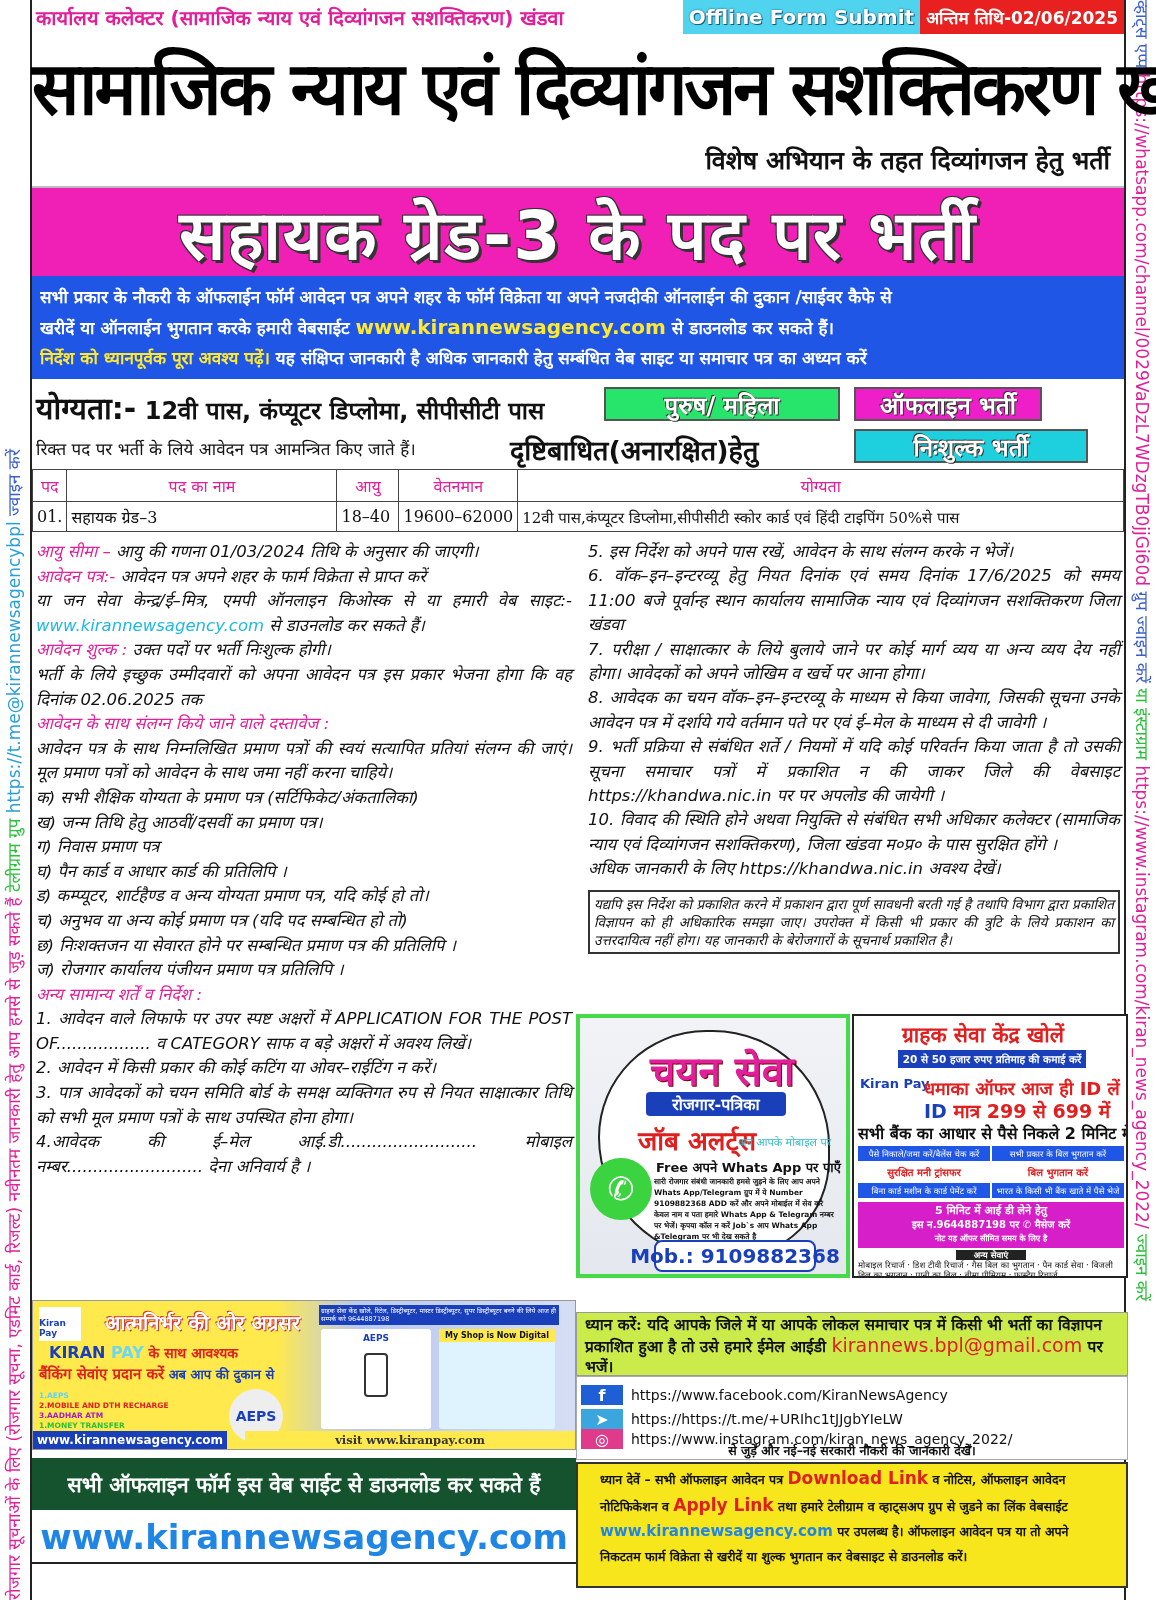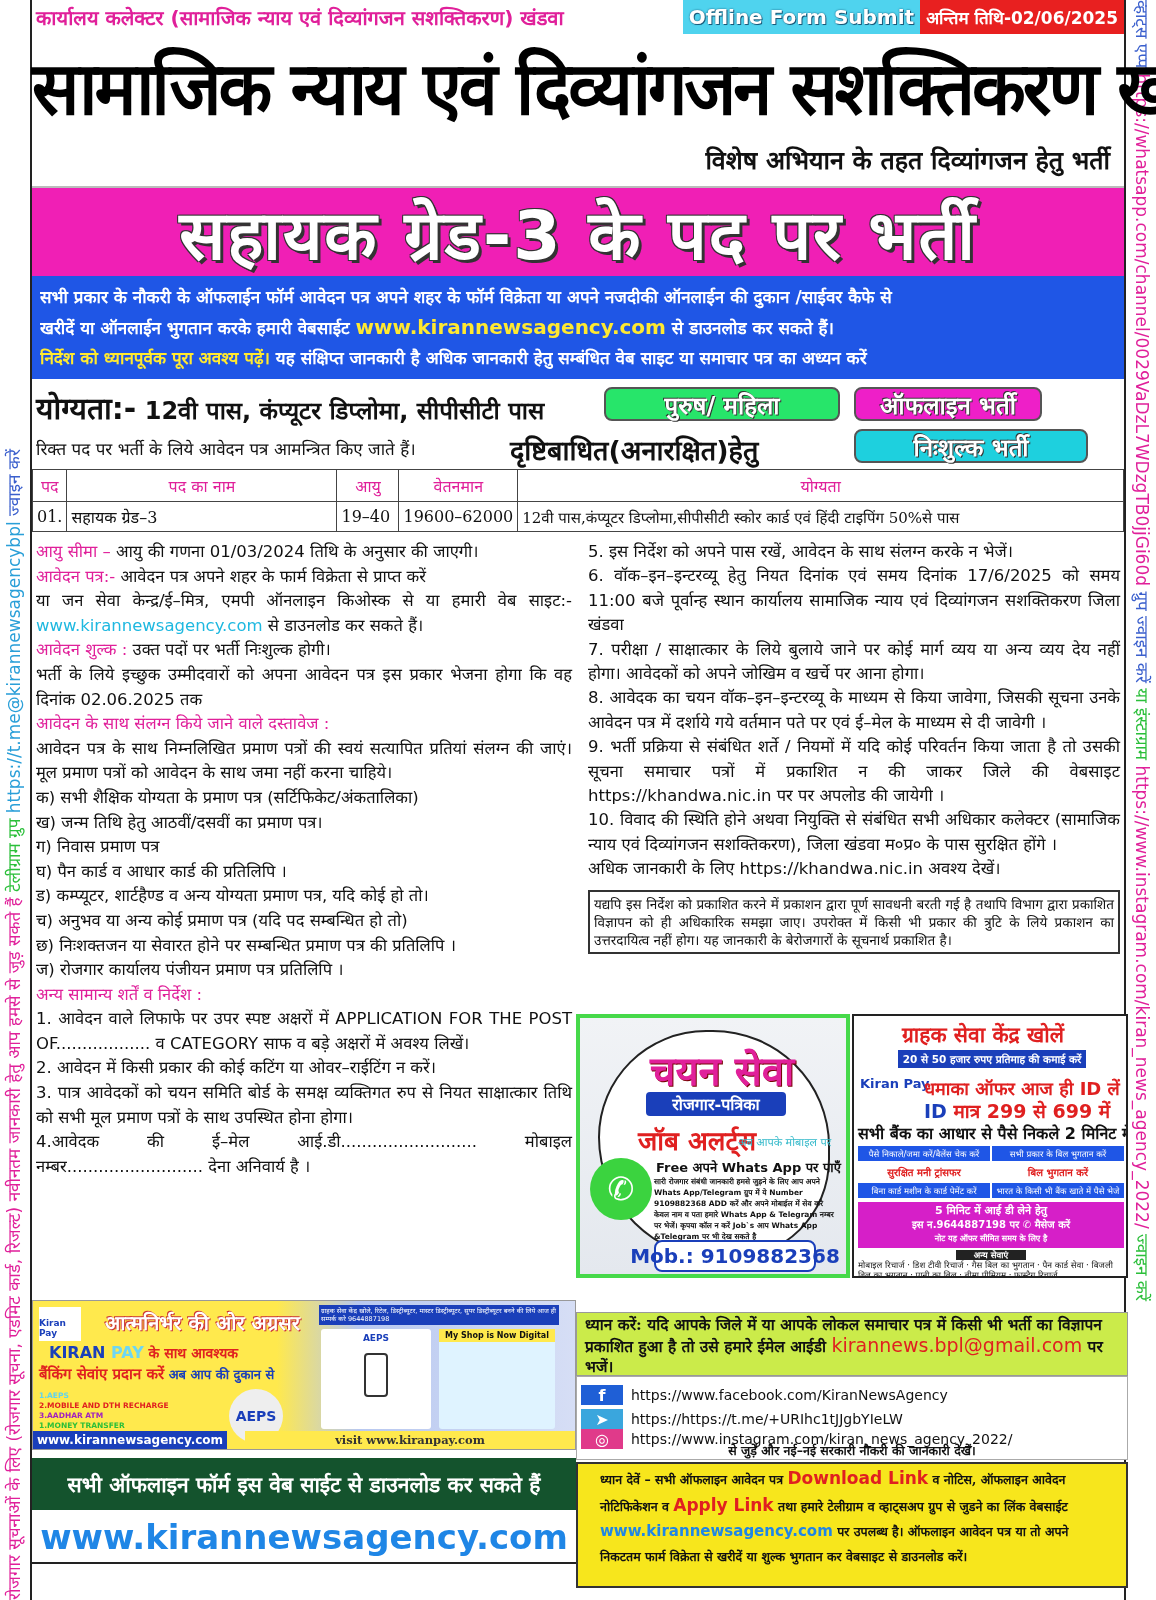--- a/index.html
+++ b/index.html
@@ -33,32 +33,32 @@
   .blue-info .url { color: #ffe930; font-size: 20px; }
   .blue-info .yl { color: #ffe930; }
   .blue-info p { white-space: nowrap; overflow: hidden; }
 
   
   .qual-area { position: relative; height: 90px; }
   .qual-label { position: absolute; left: 4px; top: 8px; font-weight: 900; font-size: 30px; }
   .qual-value { font-weight: bold; font-size: 24px; }
   .invite { position: absolute; left: 4px; top: 58px; font-size: 17px; font-family: "DejaVu Serif", serif; }
   .unreserved { position: absolute; left: 478px; top: 52px; font-weight: 900; font-size: 27px; }
-  .pill { position: absolute; border-radius: 8px; border: 2px solid #555; color: #fff; font-weight: 900; font-size: 24px; display: flex; align-items: center; justify-content: center; text-shadow: 1px 1px 0 #333, -1px -1px 0 #333; }
+  .pill { position: absolute; border-radius: 0; border: 2px solid #555; color: #fff; font-weight: 900; font-size: 24px; display: flex; align-items: center; justify-content: center; text-shadow: 1px 1px 0 #333, -1px -1px 0 #333; }
   .pill.gender { left: 572px; top: 8px; width: 236px; height: 34px; background: #27e56a; }
   .pill.offline { left: 822px; top: 8px; width: 188px; height: 34px; background: #ee1fc8; }
   .pill.free { left: 822px; top: 50px; width: 234px; height: 34px; background: #1ed0de; }
 
   table.posts { width: 100%; border-collapse: collapse; font-family: "DejaVu Serif", serif; font-size: 16px; }
   table.posts th, table.posts td { border: 1.5px solid #444; padding: 3px 4px; white-space: nowrap; }
   table.posts th { color: #e0209a; font-weight: normal; height: 32px; }
   table.posts td { height: 30px; }
 
   
-  .cols { display: flex; margin-top: 8px; }
+  .cols { display: flex; margin-top: 8px; font-style: italic; }
   .colL { width: 546px; padding: 0 4px; font-size: 16.5px; line-height: 24.6px; font-family: "DejaVu Sans", sans-serif; }
   .colR { width: 550px; padding: 0 4px 0 12px; font-size: 16.5px; line-height: 24.4px; }
   .pink { color: #e0209a; }
   .blue { color: #2f5fd0; }
   .cyanlink { color: #1eb8e0; }
   .just { text-align: justify; }
 
   .disclaimer { margin-top: 8px; border: 2px solid #333; padding: 3px 4px; font-size: 13.5px; line-height: 18px; font-family: "DejaVu Serif", serif; text-align: justify; }
 
   
@@ -176,21 +176,21 @@
         <th style="width:270px">पद का नाम</th>
         <th style="width:62px">आयु</th>
         <th style="width:118px">वेतनमान</th>
         <th>योग्यता</th>
       </tr>
     </thead>
     <tbody>
       <tr>
         <td>01.</td>
         <td>सहायक ग्रेड–3</td>
-        <td>19–40</td>
+        <td>18–40</td>
         <td>19600–62000</td>
         <td style="font-size:15px">12वी पास,कंप्यूटर डिप्लोमा,सीपीसीटी स्कोर कार्ड एवं हिंदी टाइपिंग 50%से पास</td>
       </tr>
     </tbody>
   </table>
 
   <div class="cols">
     <div class="colL">
       <p><span class="pink">आयु सीमा –</span><span> आयु की गणना 01/03/2024 तिथि के अनुसार की जाएगी।</span></p>
       <p><span class="pink">आवेदन पत्र:-</span><span> आवेदन पत्र अपने शहर के फार्म विक्रेता से प्राप्त करें</span></p>

